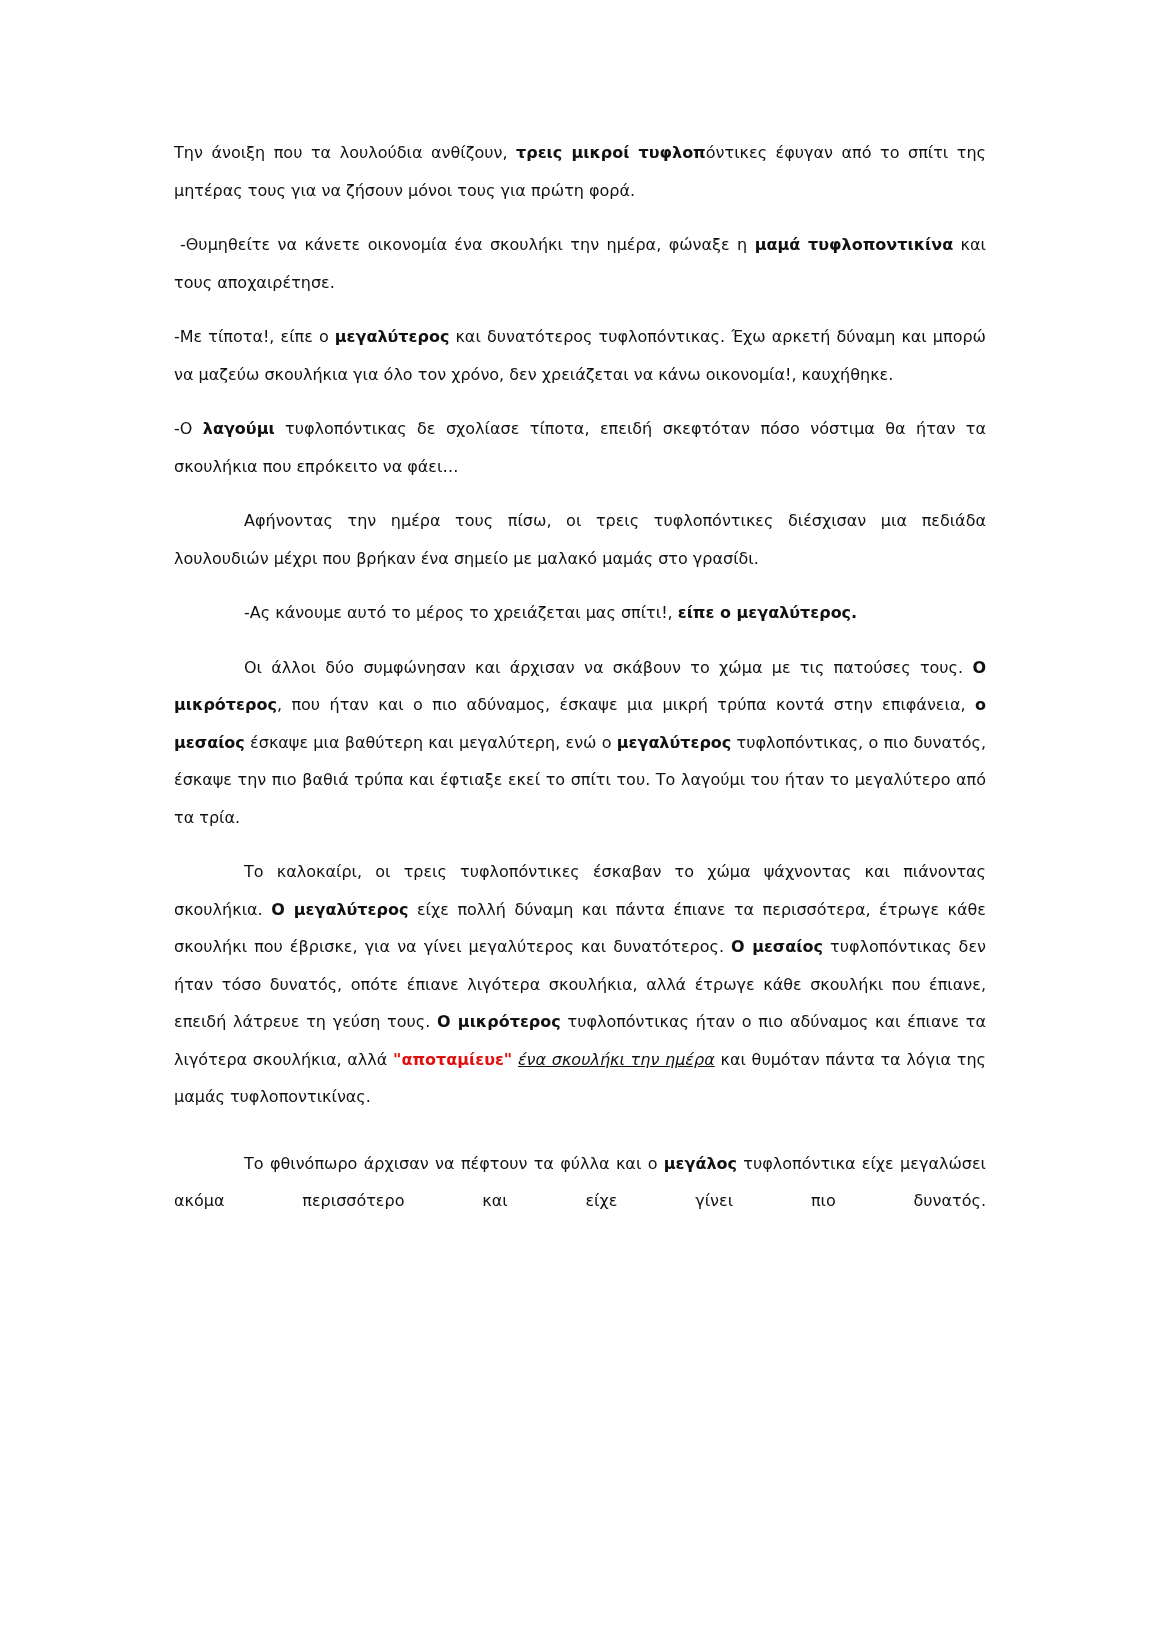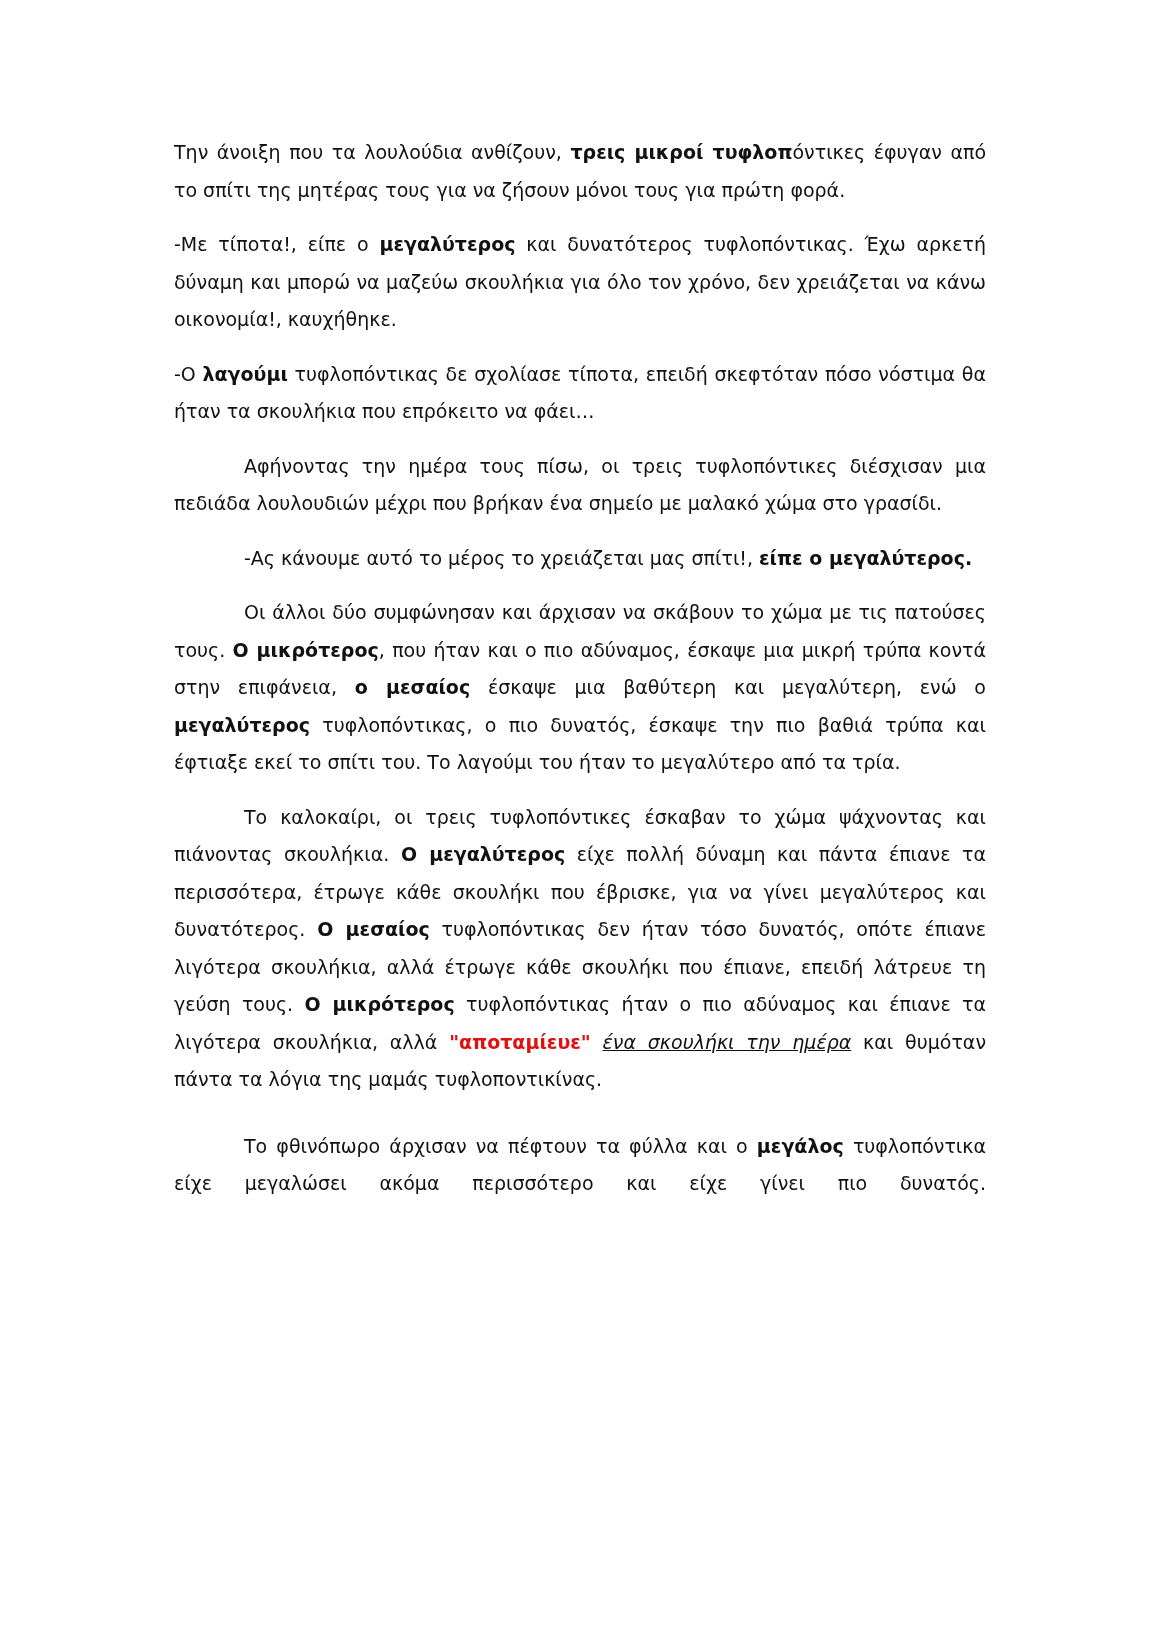--- a/index.html
+++ b/index.html
@@ -1,45 +1,48 @@
 <!DOCTYPE html>
 <html><head>
 <meta charset="utf-8">
 <style>
   html, body { margin:0; padding:0; background:#ffffff; }
   body { width:1160px; height:1640px; position:relative; overflow:hidden; }
   .page {
     position:absolute; left:174px; top:134px; width:812px;
     font-family:"DejaVu Sans", sans-serif;
-    font-size:19px; color:#111111;
+    font-size:16px; color:#111111;
     line-height:37.5px;
   }
   .para { margin:0 0 17px 0; text-align:justify; }
   .indent { text-indent:70px; }
   .small-indent { text-indent:6px; }
   .b { font-weight:bold; }
   .red { color:#e01010; font-weight:bold; }
   .ul-it { font-style:italic; text-decoration:underline; }
   .last { text-align:justify; text-align-last:justify;margin-top:29px; }
 </style>
 </head>
 <body>
 
 <div class="page">
   <p class="para">
     <span>Την άνοιξη που τα λουλούδια ανθίζουν, </span><span class="b">τρεις μικροί τυφλοπ</span><span>όντικες έφυγαν από το σπίτι της μητέρας τους για να ζήσουν μόνοι τους για πρώτη φορά.</span>
   </p>
+  <p class="para small-indent">
+    <span>-Θυμηθείτε να κάνετε οικονομία ένα σκουλήκι την ημέρα, φώναξε η </span><span class="b">μαμά τυφλοποντικίνα</span><span> και τους αποχαιρέτησε.</span>
+  </p>
   <p class="para">
     <span>-Με τίποτα!, είπε ο </span><span class="b">μεγαλύτερος</span><span> και δυνατότερος τυφλοπόντικας. Έχω αρκετή δύναμη και μπορώ να μαζεύω σκουλήκια για όλο τον χρόνο, δεν χρειάζεται να κάνω οικονομία!, καυχήθηκε.</span>
   </p>
   <p class="para">
     <span>-Ο </span><span class="b">λαγούμι</span><span> τυφλοπόντικας δε σχολίασε τίποτα, επειδή σκεφτόταν πόσο νόστιμα θα ήταν τα σκουλήκια που επρόκειτο να φάει…</span>
   </p>
   <p class="para indent">
-    <span>Αφήνοντας την ημέρα τους πίσω, οι τρεις τυφλοπόντικες διέσχισαν μια πεδιάδα λουλουδιών μέχρι που βρήκαν ένα σημείο με μαλακό χώμα στο γρασίδι.</span>
+    <span>Αφήνοντας την ημέρα τους πίσω, οι τρεις τυφλοπόντικες διέσχισαν μια πεδιάδα λουλουδιών μέχρι που βρήκαν ένα σημείο με μαλακό μαμάς στο γρασίδι.</span>
   </p>
   <p class="para indent">
     <span>-Ας κάνουμε αυτό το μέρος το χρειάζεται μας σπίτι!, </span><span class="b">είπε ο μεγαλύτερος.</span>
   </p>
   <p class="para indent">
     <span>Οι άλλοι δύο συμφώνησαν και άρχισαν να σκάβουν το χώμα με τις πατούσες τους. </span><span class="b">Ο μικρότερος</span><span>, που ήταν και ο πιο αδύναμος, έσκαψε μια μικρή τρύπα κοντά στην επιφάνεια, </span><span class="b">ο μεσαίος</span><span> έσκαψε μια βαθύτερη και μεγαλύτερη, ενώ ο </span><span class="b">μεγαλύτερος</span><span> τυφλοπόντικας, ο πιο δυνατός, έσκαψε την πιο βαθιά τρύπα και έφτιαξε εκεί το σπίτι του. Το λαγούμι του ήταν το μεγαλύτερο από τα τρία.</span>
   </p>
   <p class="para indent">
     <span>Το καλοκαίρι, οι τρεις τυφλοπόντικες έσκαβαν το χώμα ψάχνοντας και πιάνοντας σκουλήκια. </span><span class="b">Ο μεγαλύτερος</span><span> είχε πολλή δύναμη και πάντα έπιανε τα περισσότερα, έτρωγε κάθε σκουλήκι που έβρισκε, για να γίνει μεγαλύτερος και δυνατότερος. </span><span class="b">Ο μεσαίος</span><span> τυφλοπόντικας δεν ήταν τόσο δυνατός, οπότε έπιανε λιγότερα σκουλήκια, αλλά έτρωγε κάθε σκουλήκι που έπιανε, επειδή λάτρευε τη γεύση τους. </span><span class="b">Ο μικρότερος</span><span> τυφλοπόντικας ήταν ο πιο αδύναμος και έπιανε τα λιγότερα σκουλήκια, αλλά </span><span class="red">"αποταμίευε"</span><span> </span><span class="ul-it">ένα σκουλήκι την ημέρα</span><span> και θυμόταν πάντα τα λόγια της μαμάς τυφλοποντικίνας.</span>
   </p>

